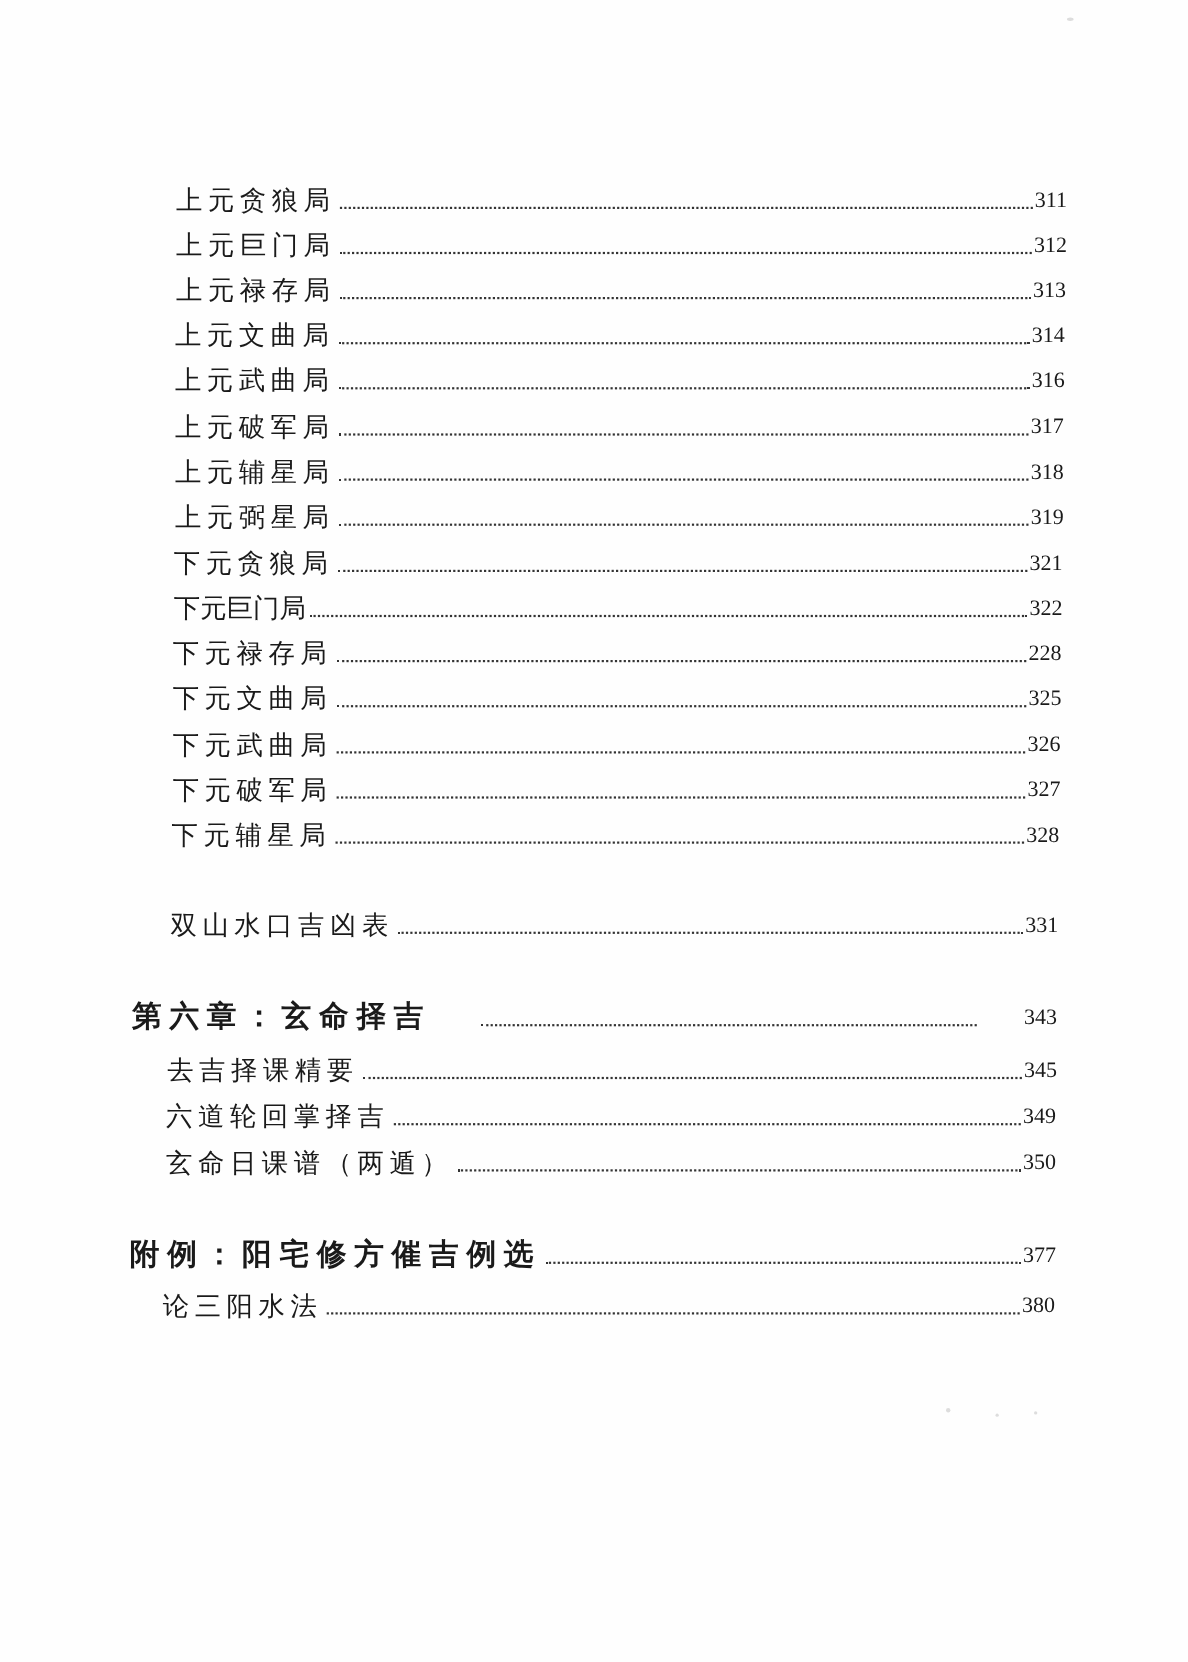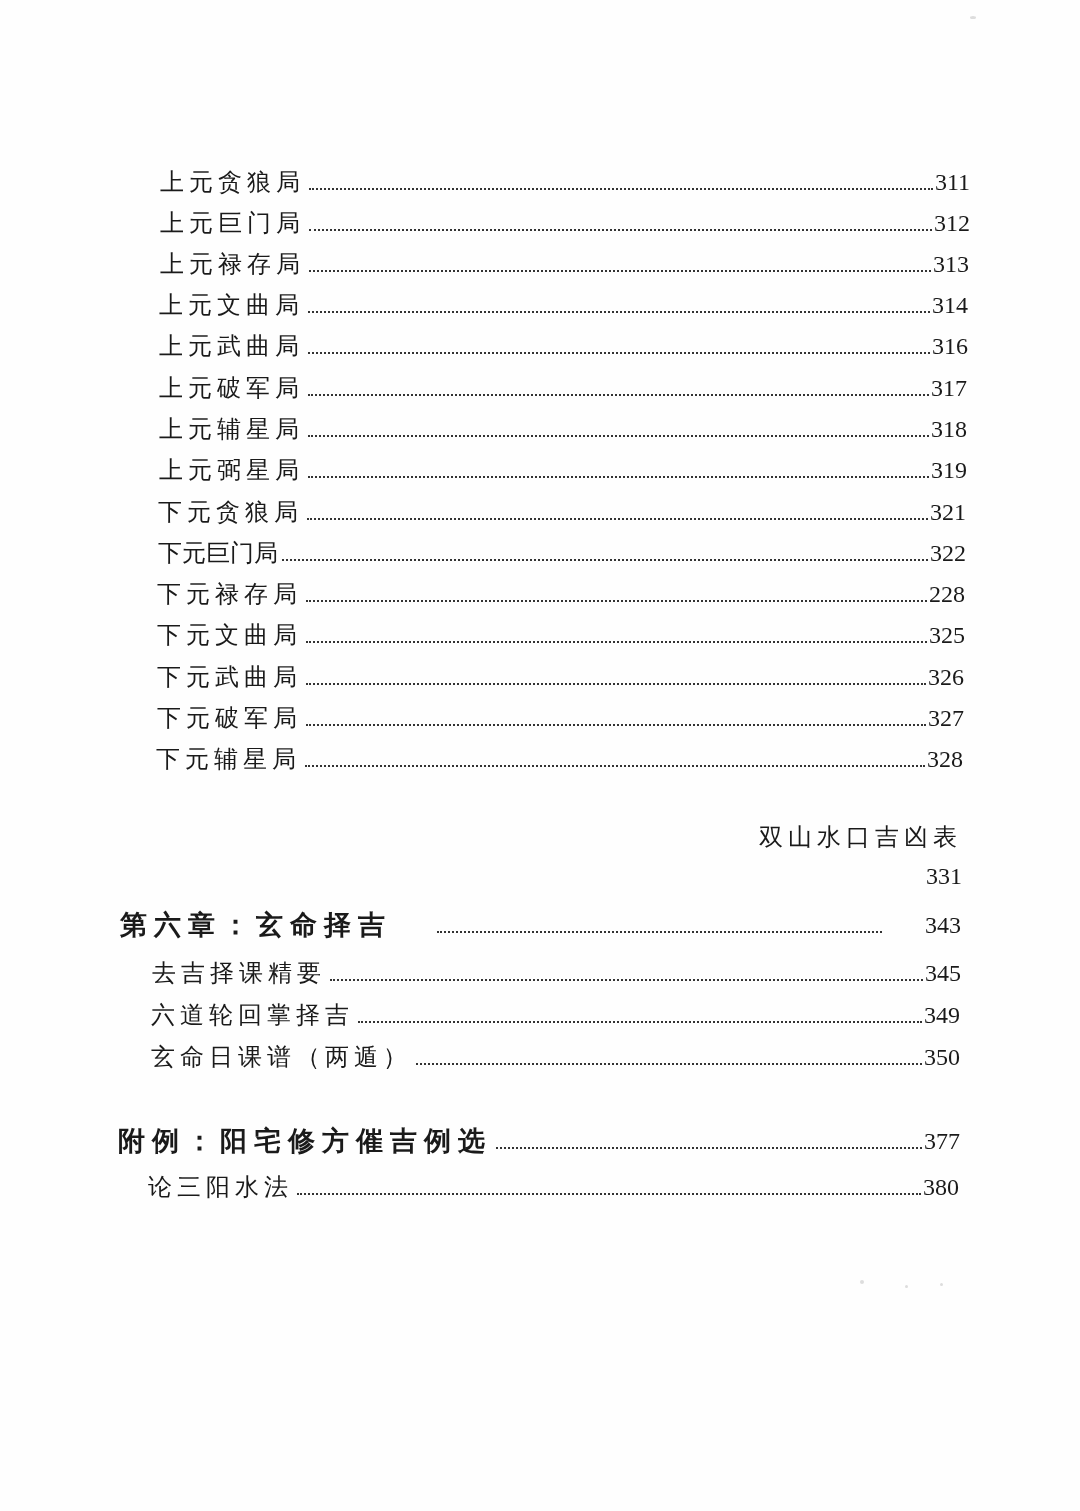--- a/index.html
+++ b/index.html
@@ -40,21 +40,21 @@
     }
     .toc-leader {
       flex: 1;
       border-bottom: 2px dotted #333;
       margin: 0 2px 7px 4px;
       height: 1px;
     }
     .toc-page {
       white-space: nowrap;
       font-family: "Liberation Serif", "DejaVu Serif", serif;
-      font-size: 24px;
+      font-size: 20px;
       line-height: 30px;
     }
     .chapter .toc-title {
       font-family: "DejaVu Sans", "Liberation Sans", sans-serif;
       font-weight: bold;
       font-size: 27px;
       letter-spacing: 7px;
     }
     .speck {
       position: absolute;
@@ -135,21 +135,21 @@
   <div class="toc-row" style="left:157px; top:699px; width:807px;">
     <span class="toc-title">下元破军局</span>
     <span class="toc-leader"></span>
     <span class="toc-page">327</span>
   </div>
   <div class="toc-row" style="left:156px; top:740px; width:807px;align-items:flex-end;">
     <span class="toc-title">下元辅星局</span>
     <span class="toc-leader"></span>
     <span class="toc-page">328</span>
   </div>
-  <div class="toc-row" style="left:155px; top:822px; width:807px;flex-direction:column;">
+  <div class="toc-row" style="left:155px; top:822px; width:807px;">
     <span class="toc-title">双山水口吉凶表</span>
     <span class="toc-leader"></span>
     <span class="toc-page">331</span>
   </div>
 
   <div class="toc-row chapter" style="left:120px; top:906px; width:841px;gap:41px;">
     <span class="toc-title">第六章：玄命择吉</span>
     <span class="toc-leader"></span>
     <span class="toc-page">343</span>
   </div>

